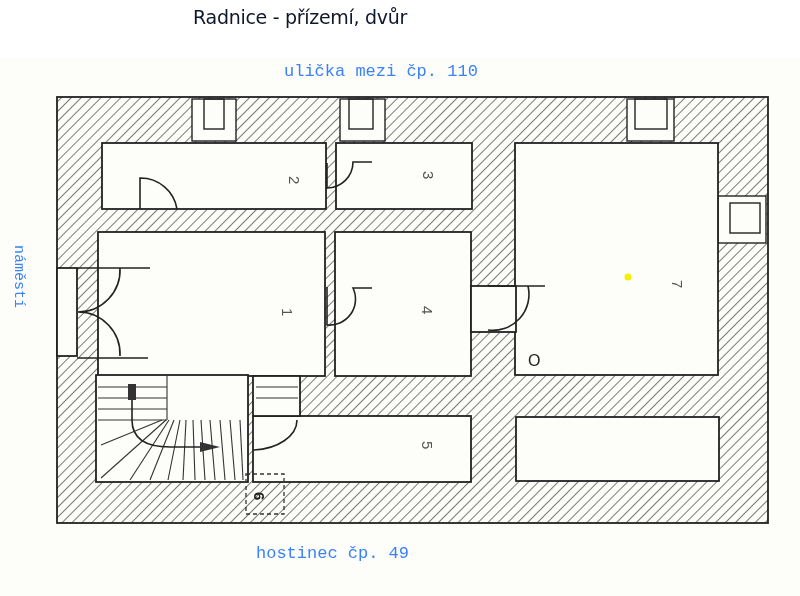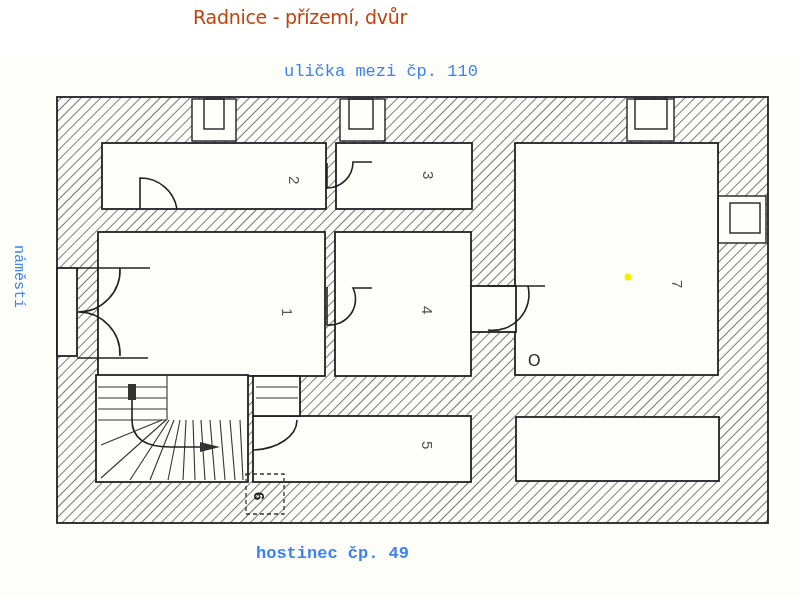--- a/index.html
+++ b/index.html
@@ -1,21 +1,21 @@
 <!DOCTYPE html>
 <html><head>
 <meta charset="utf-8">
 <style>
   html,body{margin:0;padding:0;background:#ffffff;}
   body{width:800px;height:596px;position:relative;overflow:hidden;font-family:"Liberation Sans",sans-serif;}
-  .title{position:absolute;left:0;top:6px;width:600px;text-align:center;font-size:19px;color:#c2410c;font-family:"DejaVu Sans",sans-serif;letter-spacing:-0.3px;}
+  .title{position:absolute;left:0;top:6px;width:600px;text-align:center;font-size:19px;color:#0f172a;font-family:"DejaVu Sans",sans-serif;letter-spacing:-0.3px;}
   .paper{position:absolute;left:0;top:58px;width:800px;height:538px;background:#fdfdf9;}
   .label{position:absolute;font-family:"Liberation Mono","DejaVu Sans Mono",monospace;color:#3b82f6;font-size:17px;}
   .label-top{left:284px;top:62px;}
-  .label-bottom{left:256px;top:544px;font-weight:bold;}
+  .label-bottom{left:256px;top:544px;}
   .label-left{left:10px;top:245px;writing-mode:vertical-rl;font-size:15px;}
   svg{position:absolute;left:0;top:0;}
   .roomnum{font-family:"Liberation Sans",sans-serif;font-size:15px;fill:#555;}
 </style>
 </head>
 <body>
 
 <div class="title">Radnice  - přízemí, dvůr</div>
 <div class="paper"></div>
 <div class="label label-top">ulička mezi čp. 110</div>

